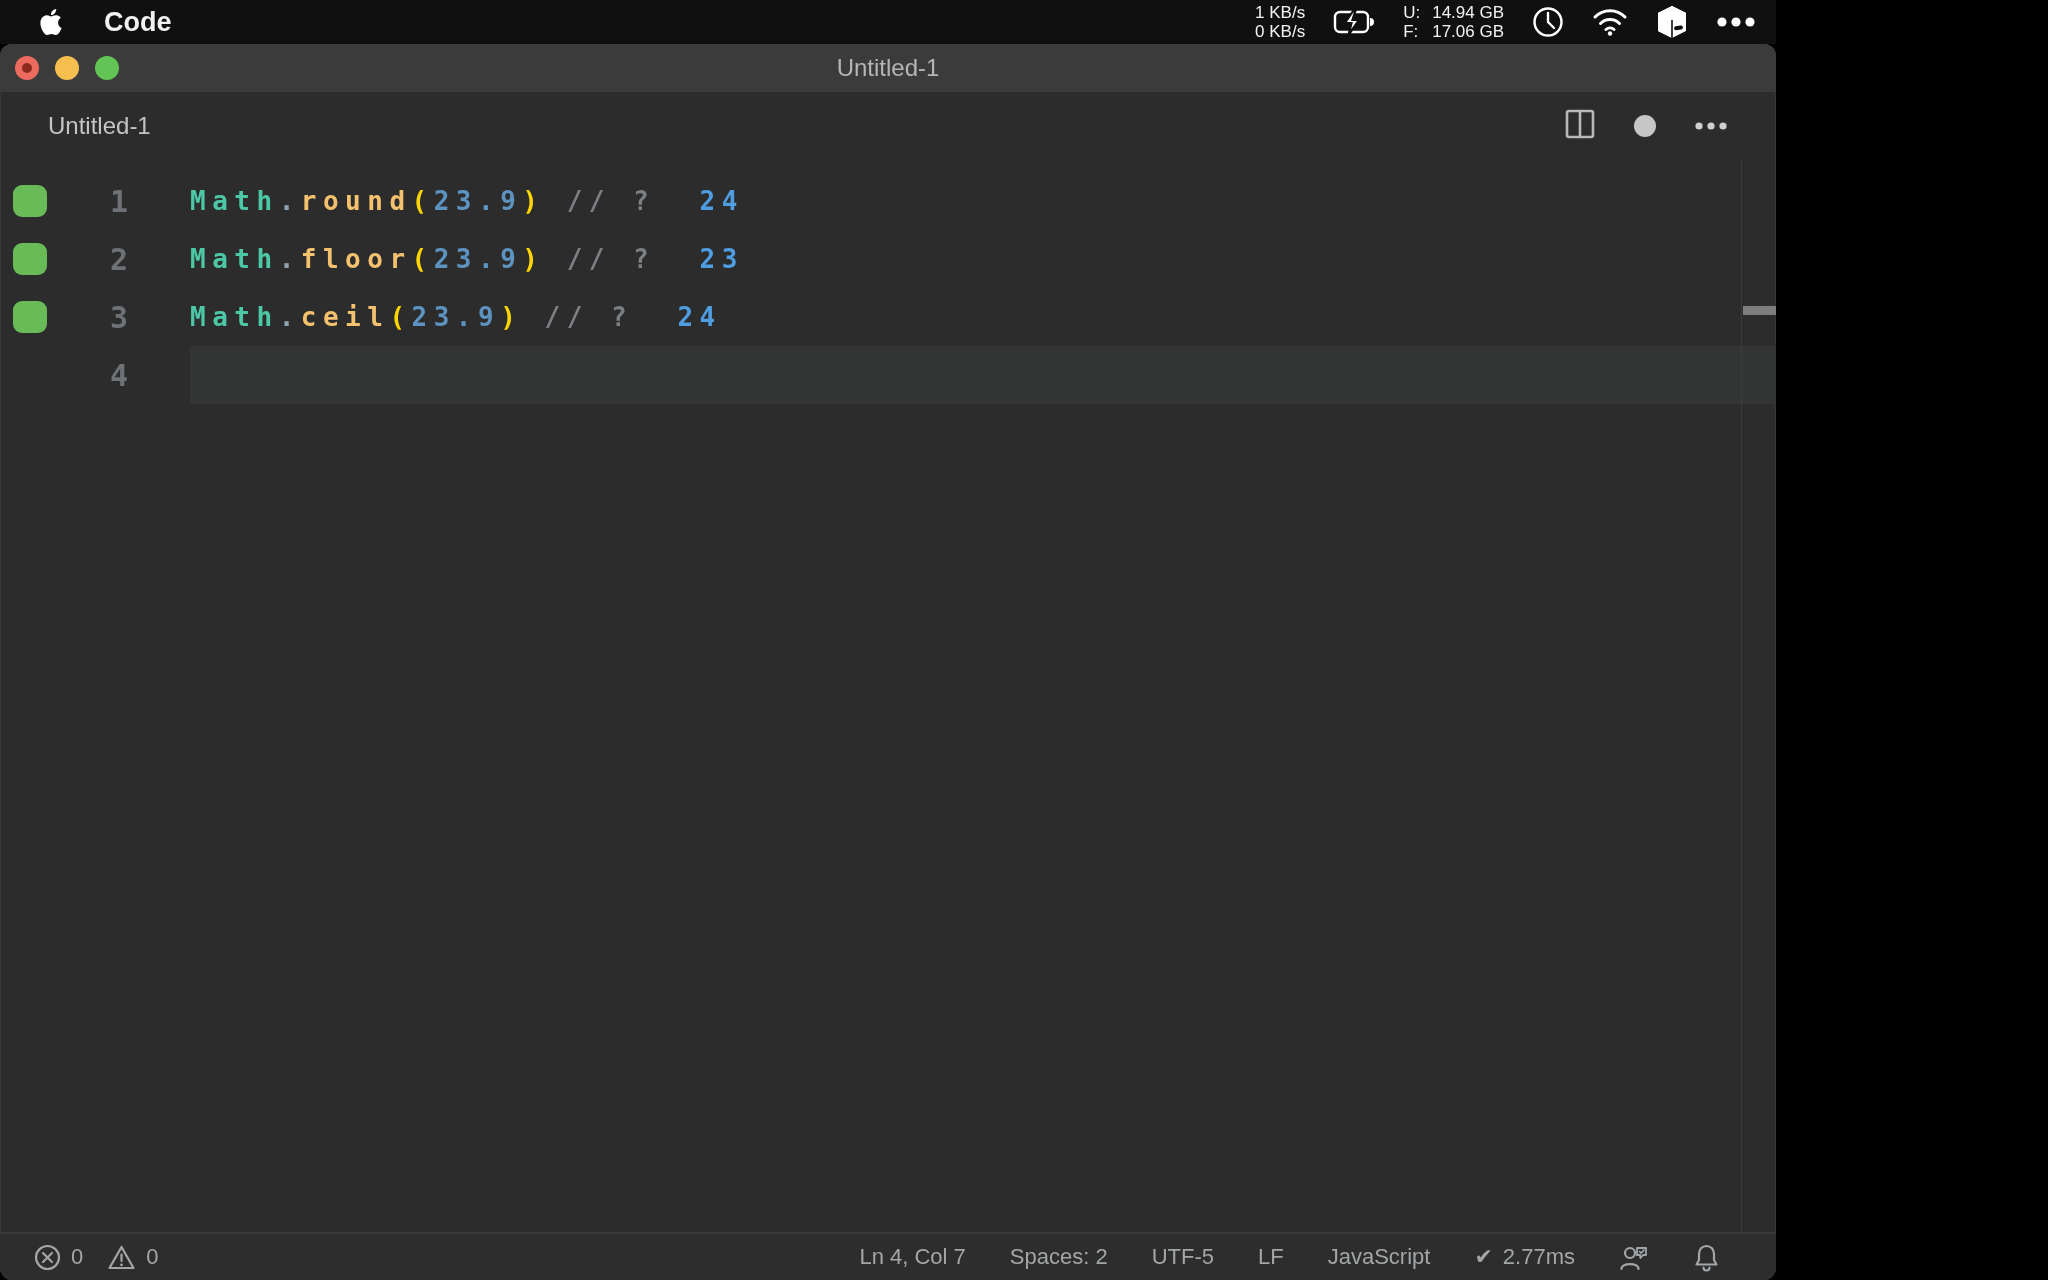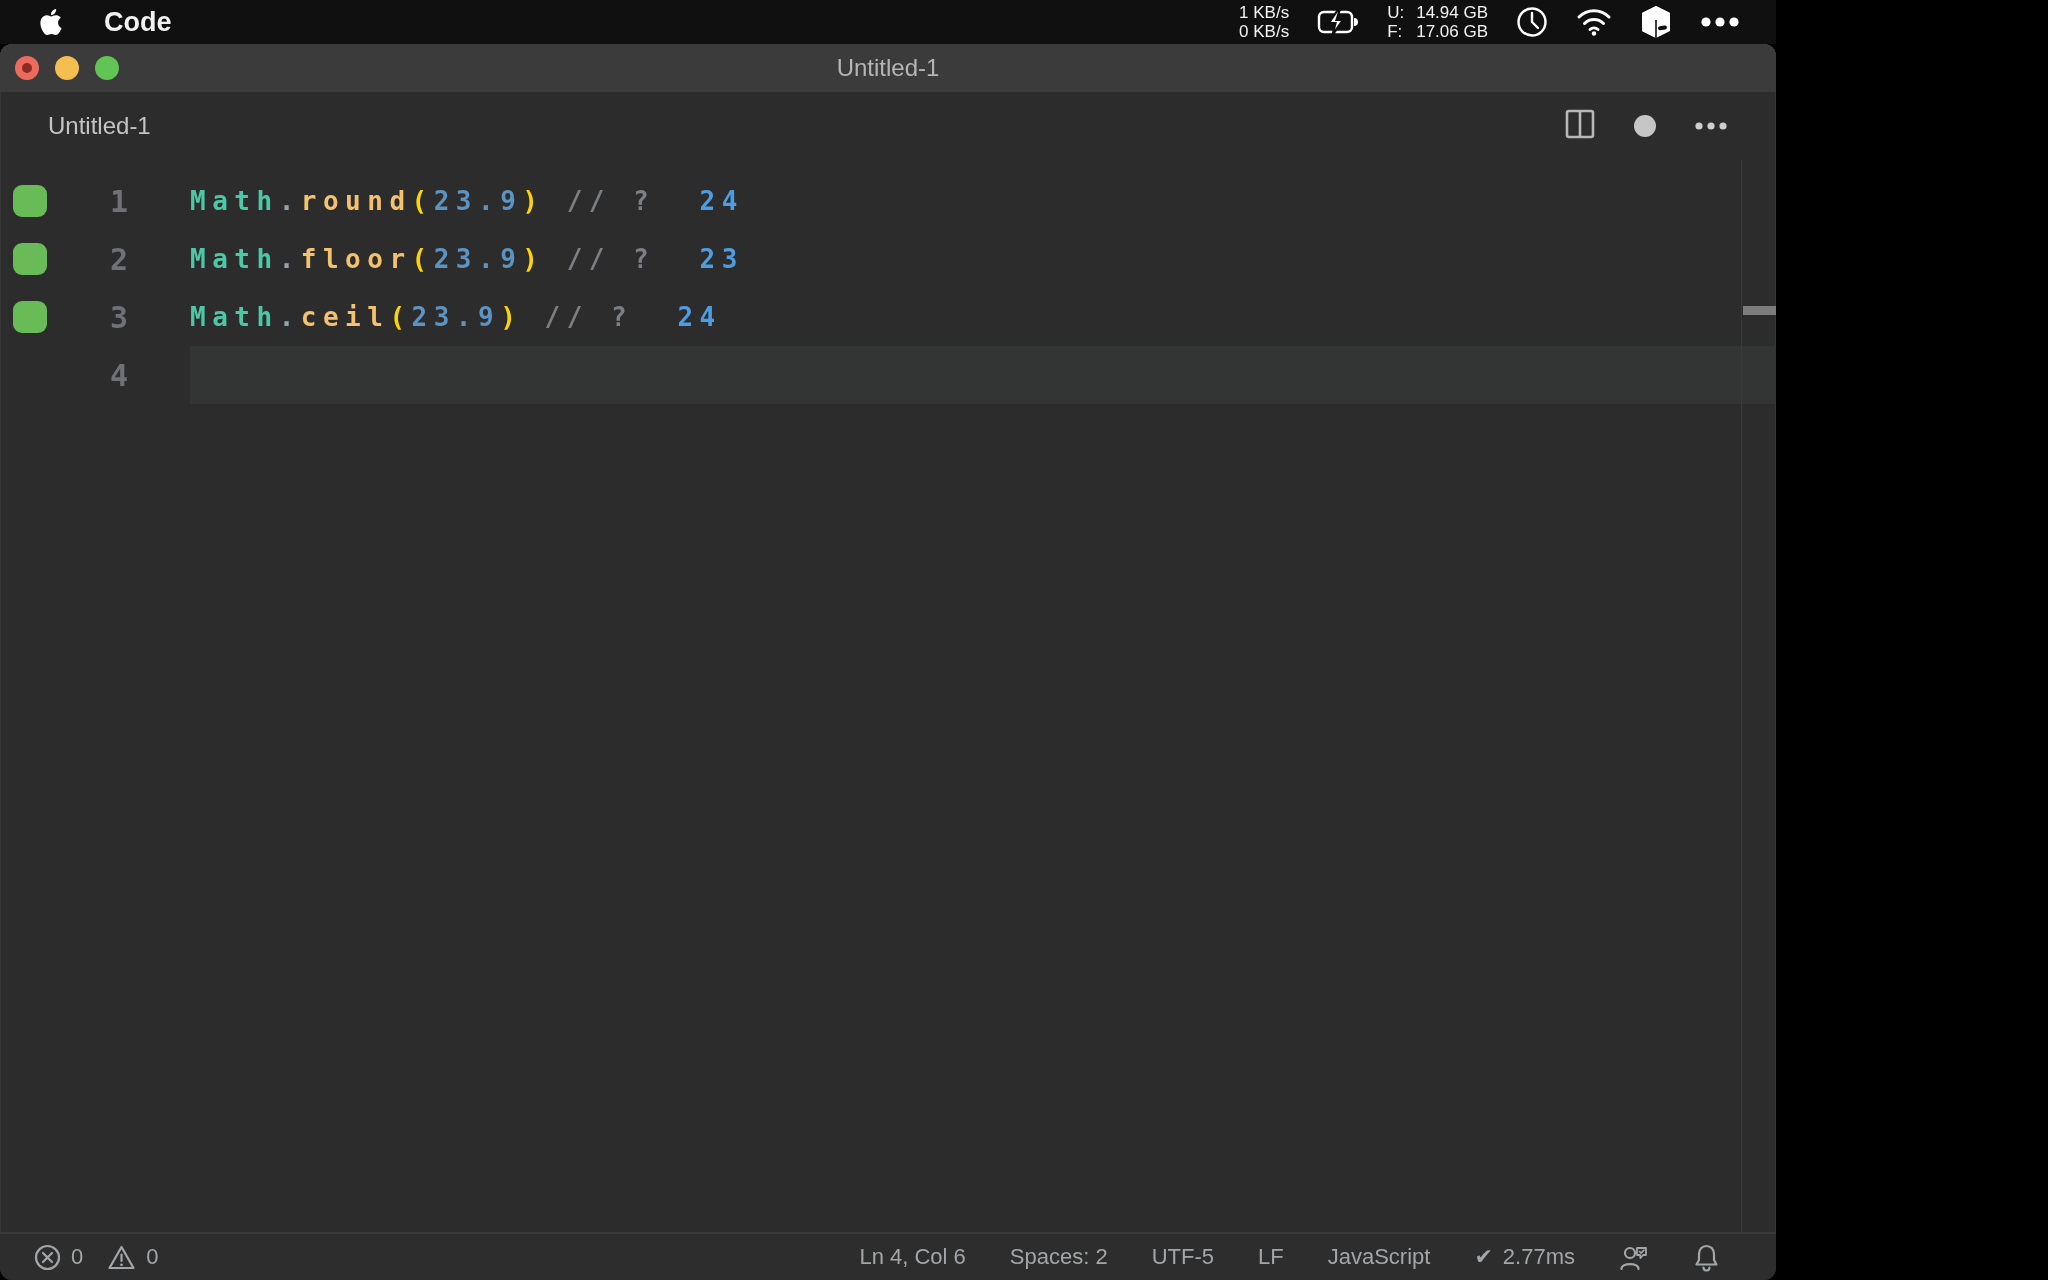--- a/index.html
+++ b/index.html
@@ -6,21 +6,21 @@
   .screen{position:relative;width:1776px;height:1280px;background:#000;overflow:hidden;
           font-family:"Liberation Sans",sans-serif;-webkit-font-smoothing:antialiased;}
 
   
   .menubar{position:absolute;top:0;left:0;width:100%;height:44px;background:#101010;
            display:flex;align-items:center;justify-content:space-between;color:#f2f2f2;}
   .mb-left{display:flex;align-items:center;padding-left:38px;}
   .apple{display:flex;align-items:center;margin-right:40px;}
   .mb-item{font-size:27px;margin-right:42px;white-space:nowrap;}
   .mb-item.app{font-weight:bold;}
-  .mb-right{display:flex;align-items:center;padding-right:36px;gap:28px;}
+  .mb-right{display:flex;align-items:center;padding-right:20px;gap:28px;}
   .stack{display:flex;flex-direction:column;align-items:flex-end;font-size:17px;line-height:19px;font-weight:500;}
   .mem{display:grid;grid-template-columns:auto auto;column-gap:12px;font-size:17px;line-height:19px;font-weight:500;}
   .mem .v{text-align:right;}
   .mb-icon{display:flex;align-items:center;}
 
   
   .window{position:absolute;top:44px;left:0;right:0;bottom:0;background:#2c2c2c;border-radius:12px;
           box-shadow:inset 0 1px 0 rgba(255,255,255,.22), inset 1px 0 0 rgba(255,255,255,.05), inset -1px 0 0 rgba(255,255,255,.05);}
   .titlebar{position:relative;height:48px;background:#3b3b3b;border-radius:12px 12px 0 0;
             display:flex;align-items:center;justify-content:center;}
@@ -204,21 +204,21 @@
         <span class="sb-icon warn">
           <svg width="29" height="27" viewBox="0 0 29 27">
             <path d="M14.5 3 L26.5 24 H2.5 Z" fill="none" stroke="#a3a6a8" stroke-width="2.2" stroke-linejoin="round"></path>
             <path d="M14.5 10.5 V17" stroke="#a3a6a8" stroke-width="2.2" stroke-linecap="round"></path>
             <circle cx="14.5" cy="20.8" r="1.4" fill="#a3a6a8"></circle>
           </svg>
         </span>
         <span>0</span>
       </div>
       <div class="sb-right">
-        <span class="sb-item">Ln 4, Col 6</span>
+        <span class="sb-item">Ln 4, Col 7</span>
         <span class="sb-item">Spaces: 2</span>
         <span class="sb-item">UTF-5</span>
         <span class="sb-item">LF</span>
         <span class="sb-item">JavaScript</span>
         <span class="sb-item">
           <span>✔</span>
           <span>2.77ms</span>
         </span>
         <span class="sb-icon">
           <svg width="30" height="28" viewBox="0 0 30 28">

